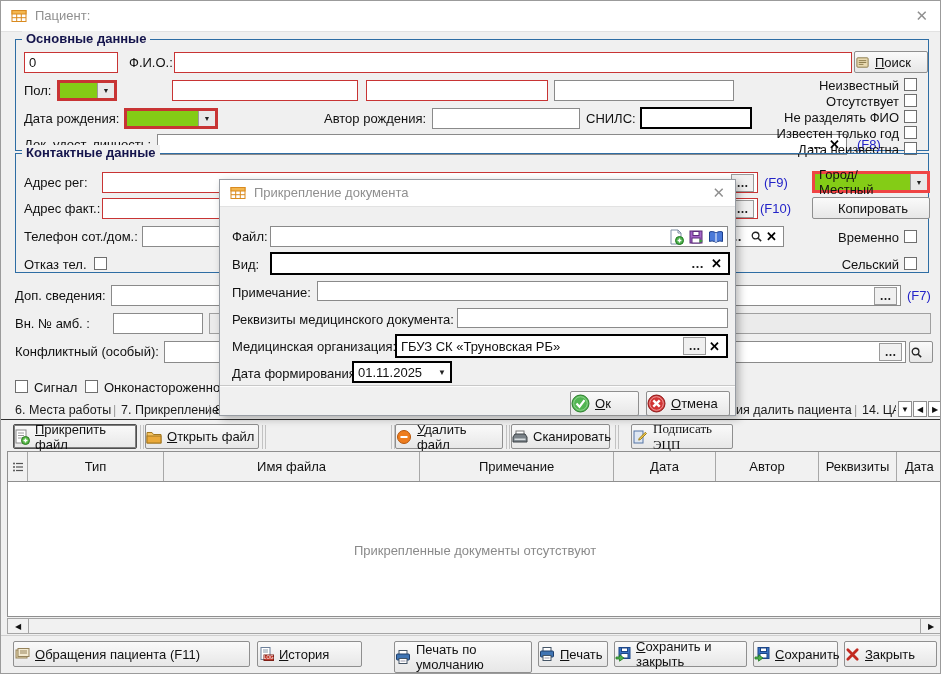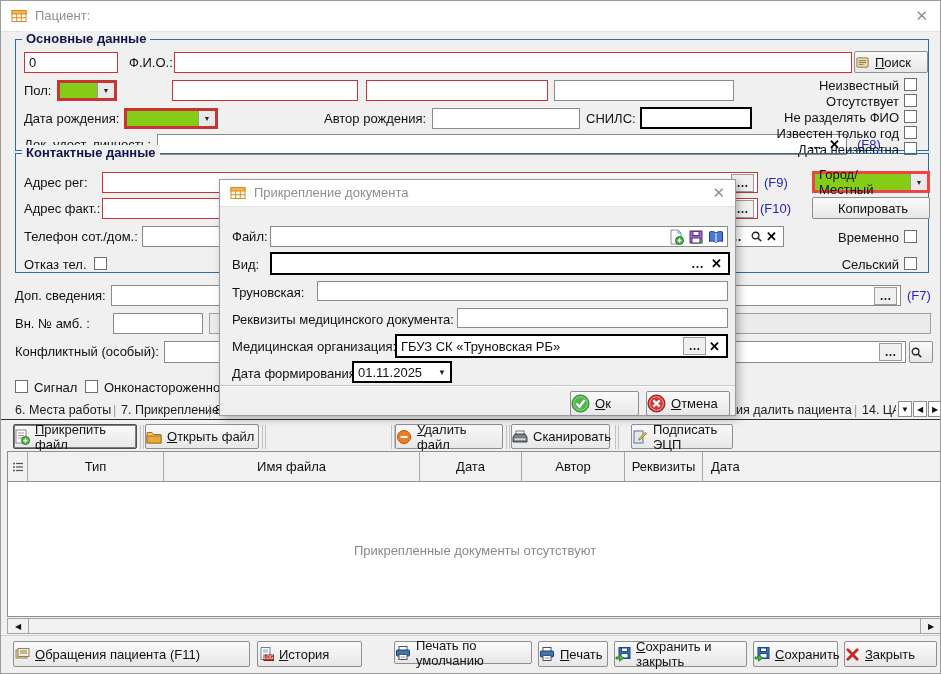--- a/index.html
+++ b/index.html
@@ -252,21 +252,21 @@
     <span>
       <svg width="16" height="16" viewBox="0 0 16 16">
           <rect x="4" y="2" width="8" height="6" fill="#fff" stroke="#777"></rect>
           <path d="M1 8l2-3h10l2 3v5H1z" fill="#7a8288" stroke="#3c4246"></path>
           <rect x="2.5" y="9.5" width="11" height="1.6" fill="#d8dde0"></rect>
         </svg>
     </span>
     <span><span class="u"></span><span>Сканировать</span></span>
   </div>
   <div class="tbsep" style="left:614px;top:424px;"></div>
-  <div class="btn" style="left:630px;top:423px;width:102px;height:25px;">
+  <div class="btn" style="left:630px;top:423px;width:102px;height:25px;font-family:Liberation Serif, serif;">
     <span>
       <svg width="16" height="16" viewBox="0 0 16 16">
           <rect x="2" y="2" width="9" height="12" fill="#dfe7f2" stroke="#5575a5"></rect>
           <path d="M14.5 4.5l-6 6-1.8 .6 .6-1.8 6-6z" fill="#f2c94c" stroke="#9a7d1d"></path>
         </svg>
     </span>
     <span><span class="u"></span><span>Подписать ЭЦП</span></span>
   </div>
 
   <div class="abs" style="left:6px;top:450px;width:935px;height:166px;border:1px solid #8f8f8f;border-right:none;box-sizing:border-box;background:#fff;">
@@ -278,20 +278,21 @@
               <rect x="4" y="1.9" width="7" height="1.2" fill="#555"></rect>
               <circle cx="2" cy="6" r="1" fill="#555"></circle>
               <rect x="4" y="5.4" width="7" height="1.2" fill="#555"></rect>
               <circle cx="2" cy="9.5" r="1" fill="#555"></circle>
               <rect x="4" y="8.9" width="7" height="1.2" fill="#555"></rect>
             </svg>
         </span>
       </div>
       <div class="hc" style="width:136px;">Тип</div>
       <div class="hc" style="width:256px;">Имя файла</div>
+      <div class="hc" style="width:194px;">Примечание</div>
       <div class="hc" style="width:102px;">Дата</div>
       <div class="hc" style="width:103px;">Автор</div>
       <div class="hc" style="width:78px;">Реквизиты</div>
       <div class="hc" style="flex:1;border-right:none;justify-content:flex-start;padding-left:8px;">Дата</div>
     </div>
     <div style="height:136px;display:flex;align-items:center;justify-content:center;color:#8a8a8a;">Прикрепленные документы отсутствуют</div>
   </div>
 
   <div class="abs" style="left:6px;top:617px;width:935px;height:16px;border:1px solid #a5a5a5;background:#f1f1f1;box-sizing:border-box;display:flex;">
     <div style="width:20px;border-right:1px solid #a5a5a5;display:flex;align-items:center;justify-content:center;font-size:8px;">◀</div>
@@ -316,21 +317,21 @@
       <svg width="16" height="16" viewBox="0 0 16 16">
           <rect x="3" y="1.5" width="9" height="12" fill="#fff" stroke="#6b7f99"></rect>
           <line x1="5" y1="4" x2="10" y2="4" stroke="#8899aa"></line>
           <line x1="5" y1="6" x2="10" y2="6" stroke="#8899aa"></line>
           <rect x="6" y="9" width="9.5" height="5.5" fill="#c23b2e" stroke="#7c1f16"></rect>
           <text x="10.7" y="13.4" font-size="4.6" fill="#fff" text-anchor="middle" font-family="Liberation Sans,sans-serif">LOG</text>
         </svg>
     </span>
     <span><span class="u">И</span><span>стория</span></span>
   </div>
-  <div class="btn" style="left:393px;top:640px;width:138px;height:23px;">
+  <div class="btn" style="left:393px;top:640px;width:138px;height:32px;">
     <span>
       <svg width="16" height="16" viewBox="0 0 16 16">
           <rect x="4" y="1.5" width="8" height="4" fill="#fff" stroke="#445566"></rect>
           <rect x="1.5" y="5" width="13" height="6" rx="1" fill="#3f74b3" stroke="#1f3f6b"></rect>
           <rect x="4" y="9.5" width="8" height="5" fill="#fff" stroke="#445566"></rect>
           <line x1="5.5" y1="12" x2="10.5" y2="12" stroke="#99a"></line>
         </svg>
     </span>
     <span><span class="u"></span><span>Печать по умолчанию</span></span>
   </div>
@@ -418,21 +419,21 @@
       </span>
     </div>
 
     <span class="lbl" style="left:12px;top:77px;">Вид:</span>
     <div class="fldx blk2" style="left:50px;top:72px;width:460px;height:23px;">
       <span class="sp"></span>
       <span class="dotsp">…</span>
       <span class="xg">✕</span>
     </div>
 
-    <span class="lbl" style="left:12px;top:105px;">Труновская:</span>
+    <span class="lbl" style="left:12px;top:105px;">Примечание:</span>
     <input class="fld" style="left: 97px; top: 101px; width: 411px; height: 20px;">
 
     <span class="lbl" style="left:12px;top:132px;">Реквизиты медицинского документа:</span>
     <input class="fld" style="left: 237px; top: 128px; width: 271px; height: 20px;">
 
     <span class="lbl" style="left:12px;top:159px;">Медицинская организация:</span>
     <div class="fldx blk2" style="left:175px;top:154px;width:333px;height:24px;">
       <span style="white-space:nowrap;overflow:hidden;">ГБУЗ СК «Труновская РБ»</span>
       <span class="sp"></span>
       <span class="mini">…</span>

